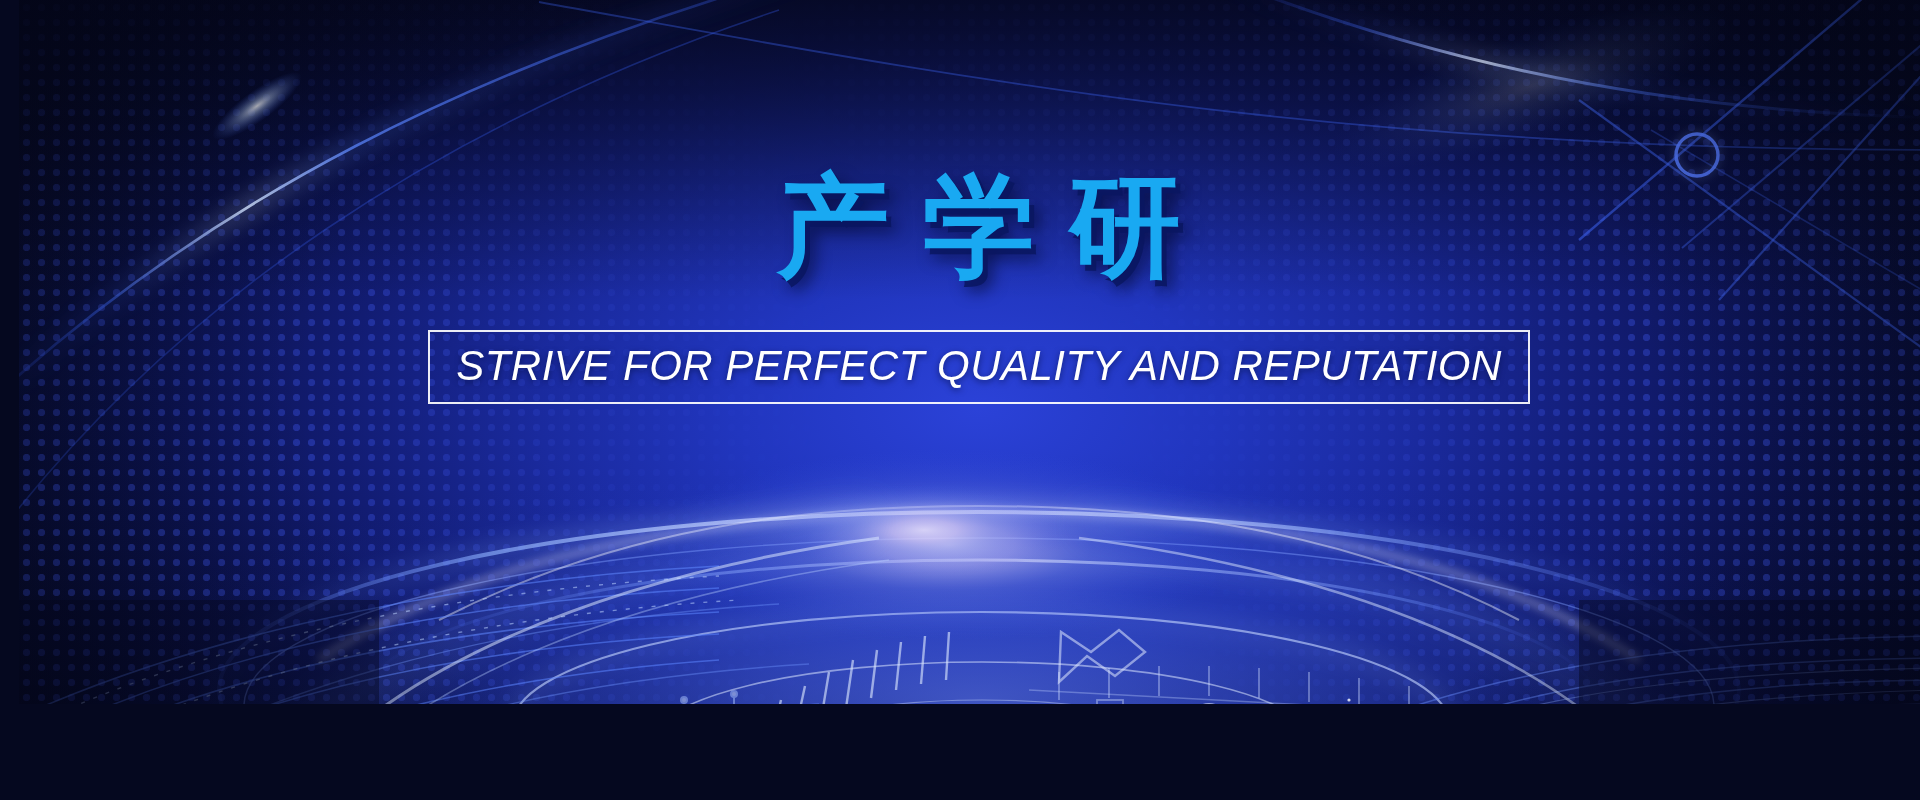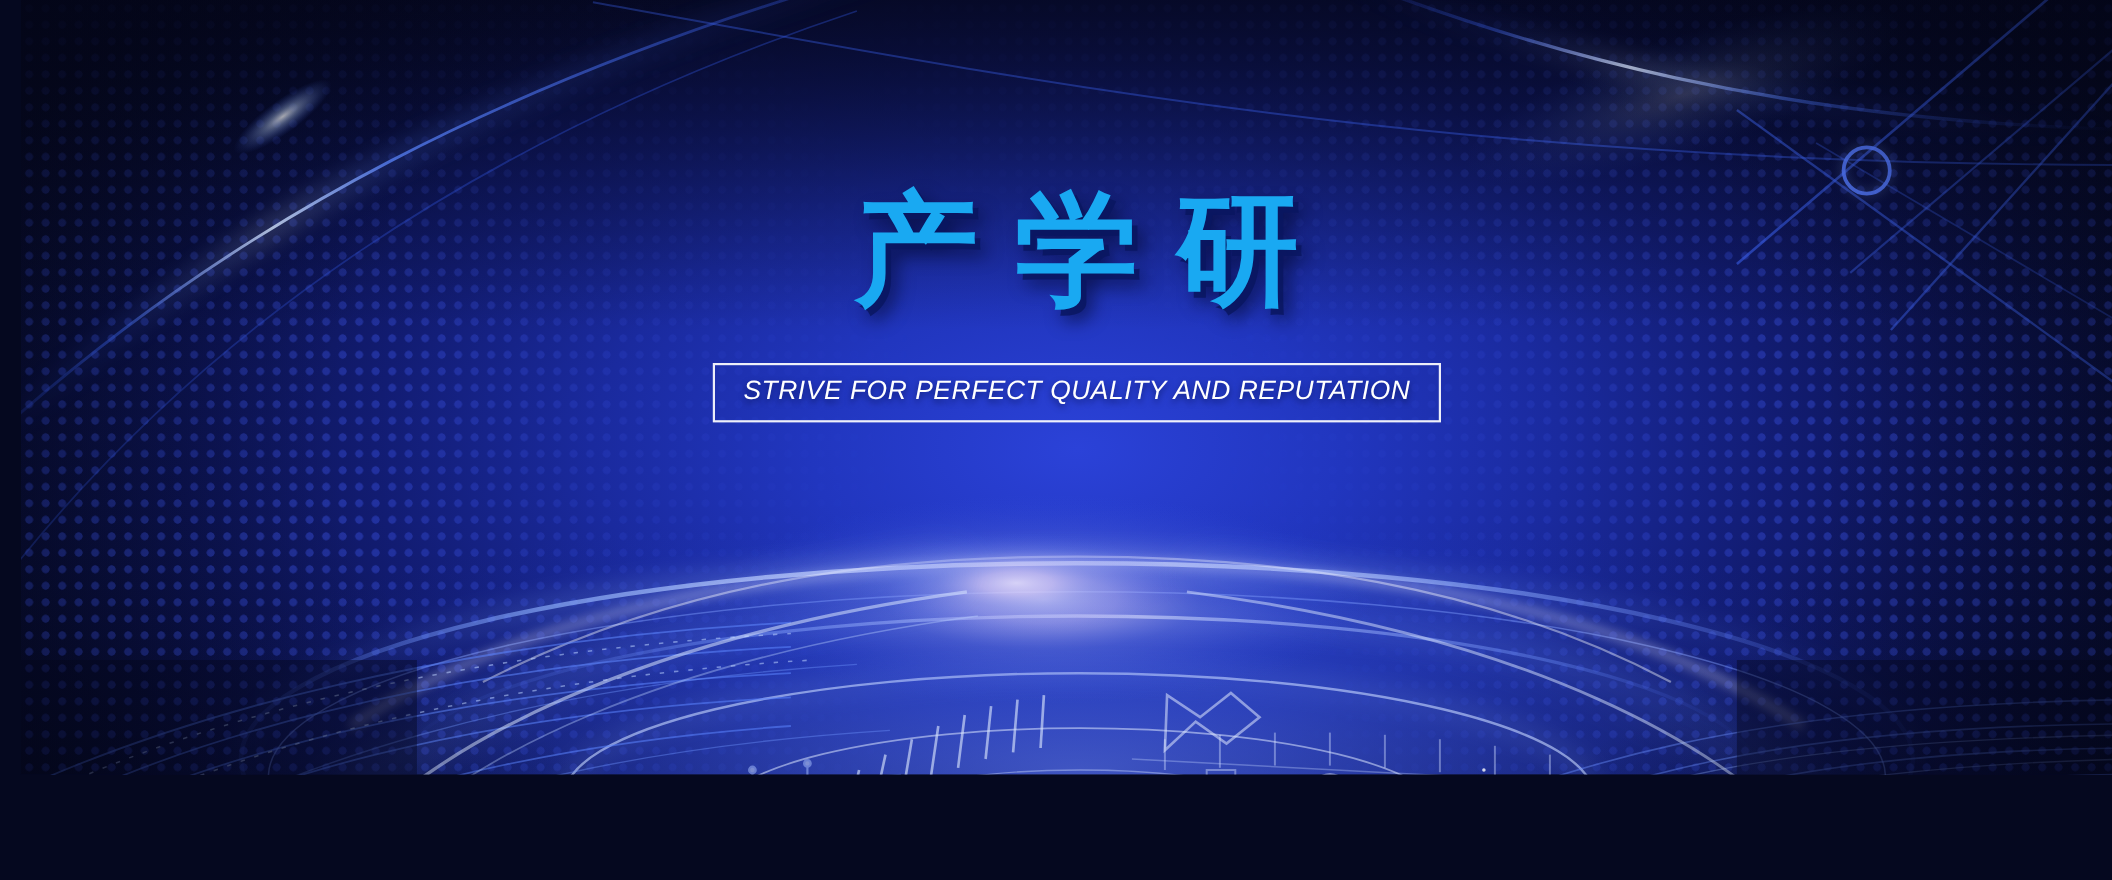--- a/index.html
+++ b/index.html
@@ -104,21 +104,21 @@
        8px 9px 14px rgba(4,10,52,0.65);
     white-space:nowrap;
   }
   .tagline-box {
     margin-top:44px;
     border:2px solid rgba(255,255,255,0.92);
     padding:10px 26px 12px;
     display:inline-block;
   }
   .tagline-en {
-    font-size:24px;
+    font-size:42px;
     font-style:italic;
     font-weight:normal;
     letter-spacing:0.5px;
     color:#ffffff;
     white-space:nowrap;
     text-shadow:0 2px 6px rgba(4,12,60,0.6);
   }
 </style>
 </head>
 <body>

